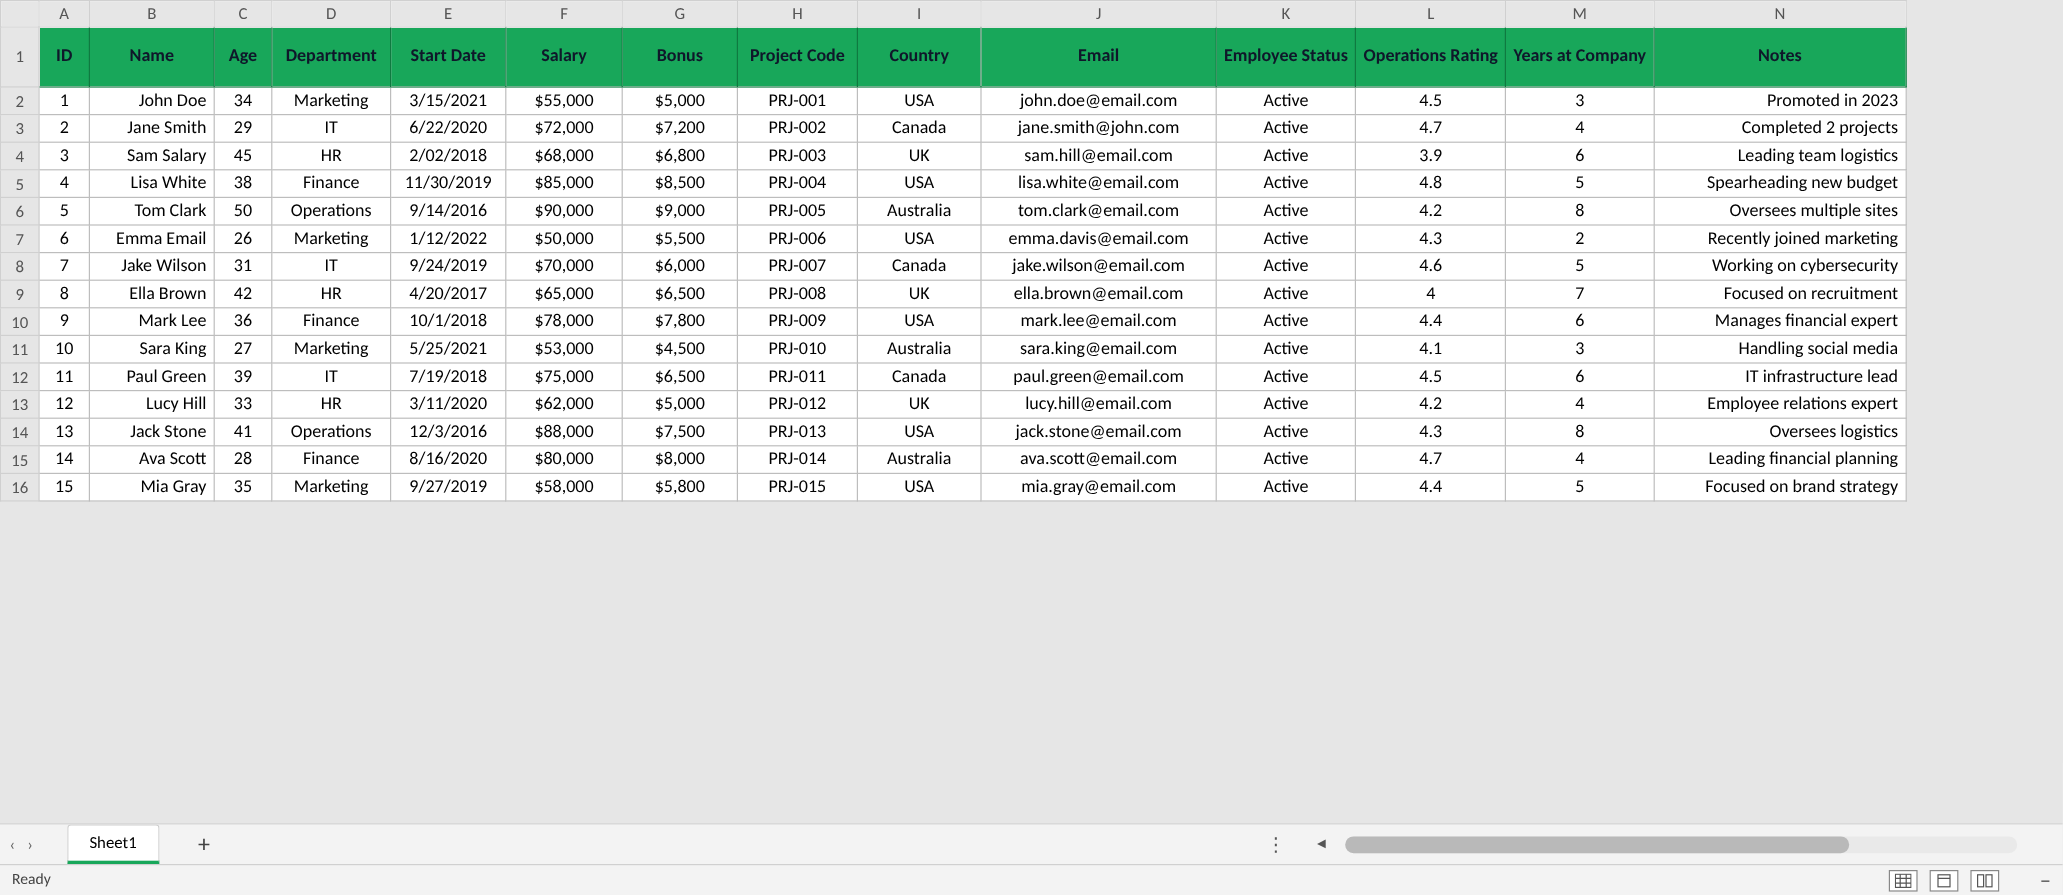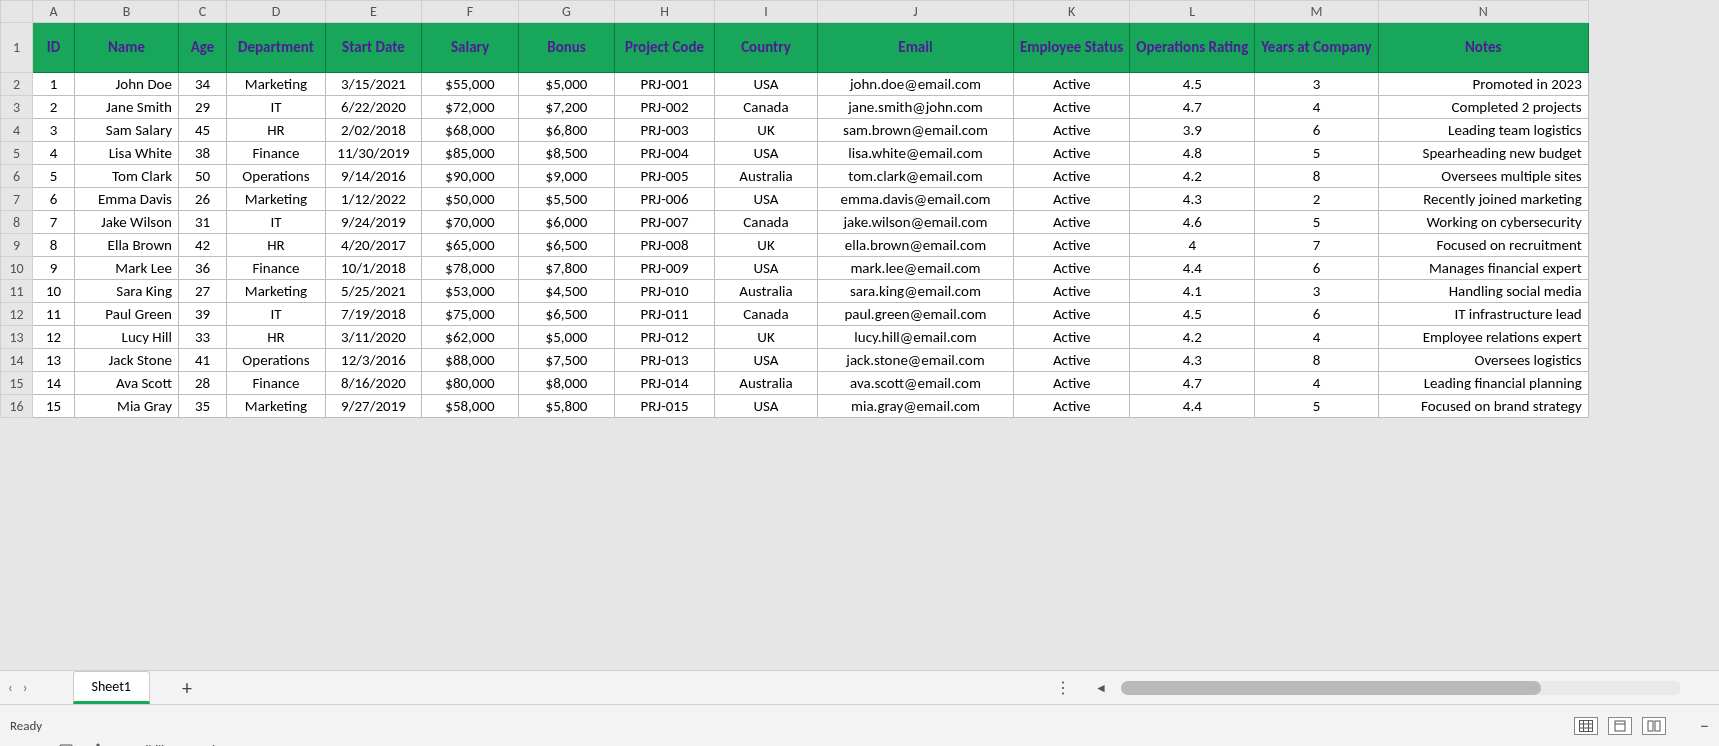--- a/index.html
+++ b/index.html
@@ -43,21 +43,21 @@
     color: #555;
     font-size: 14px;
     text-align: center;
     border: 1px solid #d0d0d0;
     width: 32px;
     vertical-align: middle;
   }
   
   tr.data-header td.cell {
     background: #18a75a;
-    color: #4c1d95;
+    color: #0f172a;
     font-weight: 700;
     text-align: center;
     border: 1px solid #0f7a40;
     vertical-align: middle;
     padding: 4px 6px;
     line-height: 1.15;
   }
   tr.data-header { height: 50px; }
   tr.data-row { height: 23px; }
   td.cell {
@@ -81,21 +81,21 @@
     height: 34px;
     background: #f3f3f3;
     border-top: 1px solid #d0d0d0;
     display: flex;
     align-items: center;
     padding: 0 8px;
     gap: 8px;
   }
   .tab-nav { display:flex; gap:10px; align-items:center; color:#666; }
   .tab-nav span { cursor:pointer; font-size:14px; }
-  .tabs { display:flex; align-items:flex-end; gap:0; margin-left:37px; }
+  .tabs { display:flex; align-items:flex-end; gap:0; margin-left:20px; }
   .tab {
     padding: 6px 18px;
     border: 1px solid #ccc;
     border-bottom: none;
     background: #fff;
     font-size: 14px;
     border-top-left-radius: 3px;
     border-top-right-radius: 3px;
     position: relative;
   }
@@ -116,21 +116,21 @@
     left: 0; top: 0;
     height: 14px;
     width: 420px;
     background: #b9b9b9;
     border-radius: 7px;
   }
   .hscroll-arrow { color:#555; font-size:12px; padding:0 6px; cursor:pointer; }
 
   
   .statusbar {
-    height: 42px;
+    height: 26px;
     background: #f3f3f3;
     border-top: 1px solid #d0d0d0;
     display:flex;
     align-items:center;
     padding: 0 10px;
     font-size: 13px;
     color:#444;
     gap: 16px;
   }
   .statusbar .spacer { flex:1; }
@@ -243,21 +243,21 @@
             <td class="rownum">4</td>
             <td class="cell center">3</td>
             <td class="cell left">Sam Salary</td>
             <td class="cell center">45</td>
             <td class="cell center">HR</td>
             <td class="cell center">2/02/2018</td>
             <td class="cell center">$68,000</td>
             <td class="cell center">$6,800</td>
             <td class="cell center">PRJ-003</td>
             <td class="cell center">UK</td>
-            <td class="cell center">sam.brown@email.com</td>
+            <td class="cell center">sam.hill@email.com</td>
             <td class="cell center">Active</td>
             <td class="cell center">3.9</td>
             <td class="cell center">6</td>
             <td class="cell left">Leading team logistics</td>
           </tr>
           <tr class="data-row">
             <td class="rownum">5</td>
             <td class="cell center">4</td>
             <td class="cell left">Lisa White</td>
             <td class="cell center">38</td>
@@ -286,21 +286,21 @@
             <td class="cell center">Australia</td>
             <td class="cell center">tom.clark@email.com</td>
             <td class="cell center">Active</td>
             <td class="cell center">4.2</td>
             <td class="cell center">8</td>
             <td class="cell left">Oversees multiple sites</td>
           </tr>
           <tr class="data-row">
             <td class="rownum">7</td>
             <td class="cell center">6</td>
-            <td class="cell left">Emma Davis</td>
+            <td class="cell left">Emma Email</td>
             <td class="cell center">26</td>
             <td class="cell center">Marketing</td>
             <td class="cell center">1/12/2022</td>
             <td class="cell center">$50,000</td>
             <td class="cell center">$5,500</td>
             <td class="cell center">PRJ-006</td>
             <td class="cell center">USA</td>
             <td class="cell center">emma.davis@email.com</td>
             <td class="cell center">Active</td>
             <td class="cell center">4.3</td>

